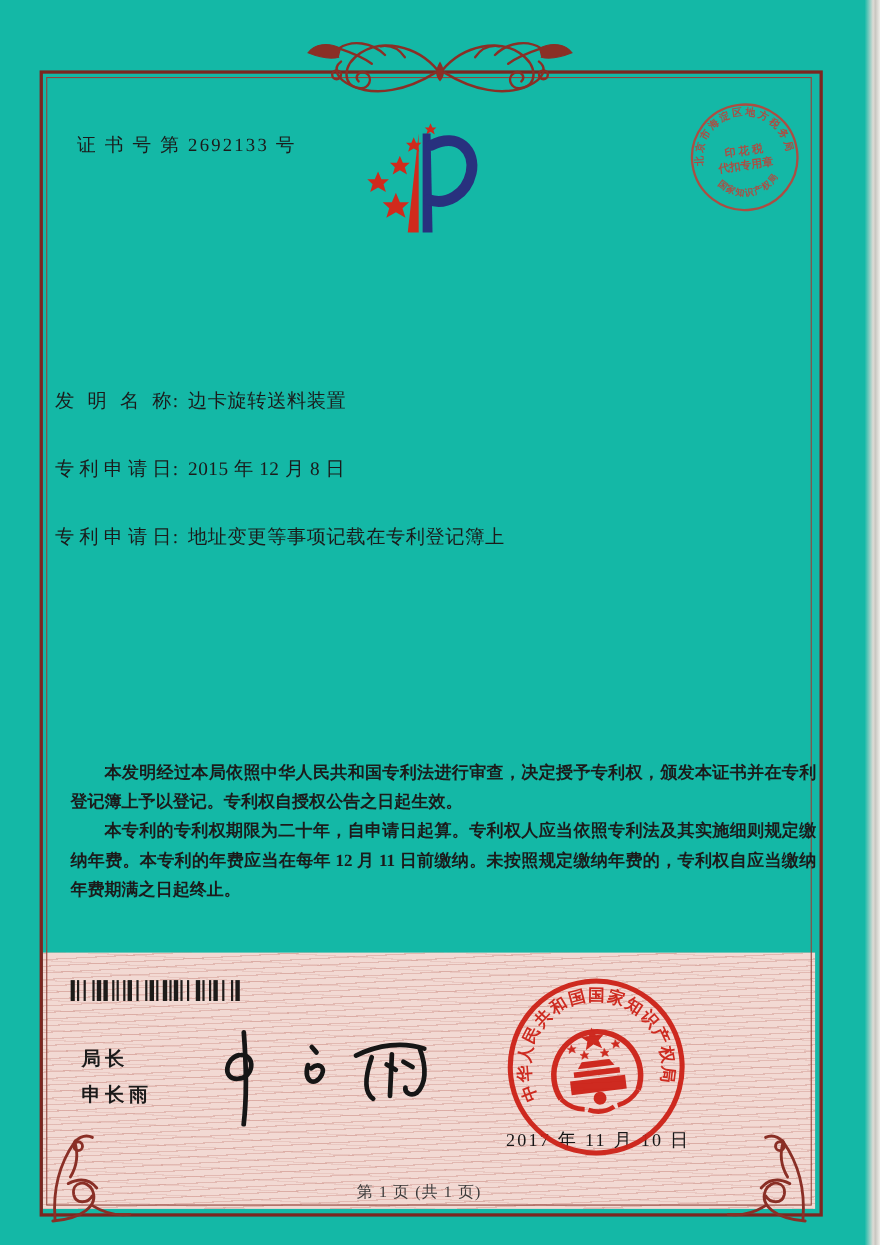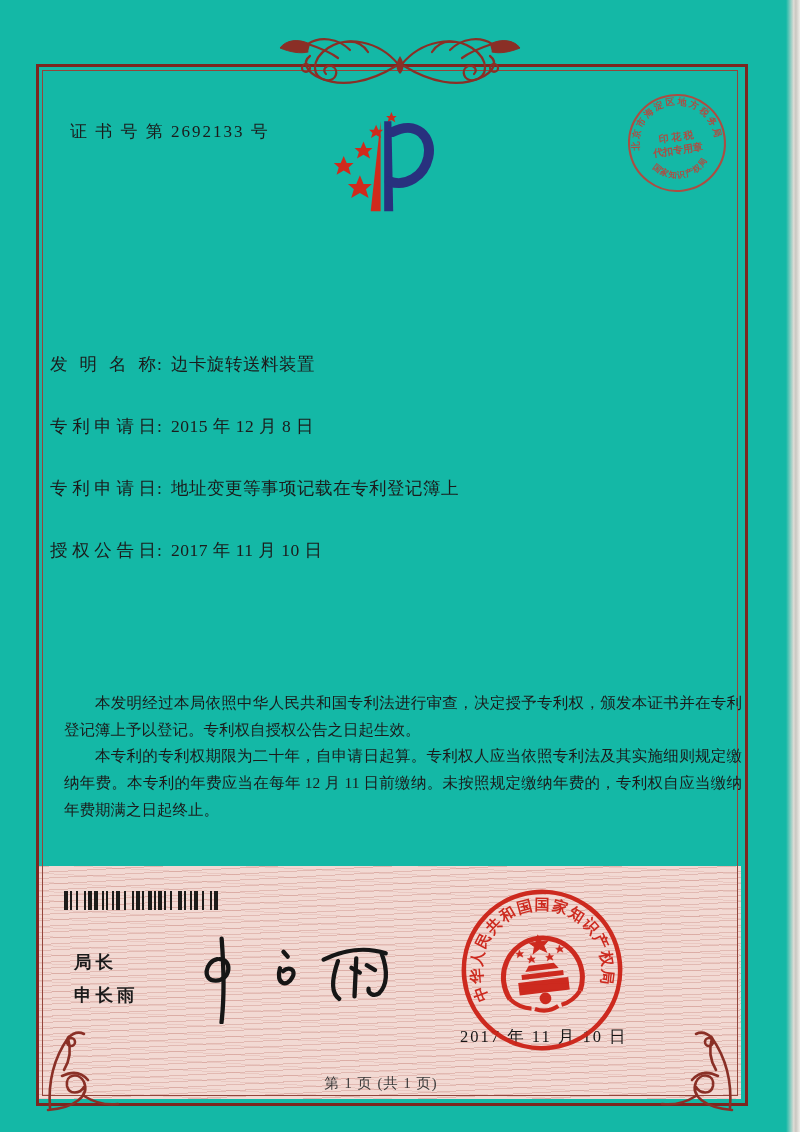--- a/index.html
+++ b/index.html
@@ -25,21 +25,21 @@
   .title{left:36px;top:246px;width:708px;text-align:center;font-size:38px;font-weight:700;
          letter-spacing:17px;text-indent:17px;color:#141414;}
 
   .fields{left:50px;top:352px;width:650px;}
   .field-row{margin-bottom:38px;font-size:17.5px;white-space:nowrap;}
   .flabel{display:inline-block;width:106px;text-align:justify;text-align-last:justify;}
   .fcolon{margin-left:1px;}
   .fvalue{margin-left:9px;letter-spacing:.5px;}
 
   .body-text{left:64px;top:690px;width:678px;font-size:15.5px;line-height:1.72;text-align:justify;}
-  .body-text p{margin:0;text-indent:2em;}
+  .body-text p{margin:0;text-indent:2em;font-weight:bold;}
 
   .barcode{left:64px;top:891px;width:212px;height:19px;display:flex;overflow:hidden;align-items:stretch;}
   .barcode div{flex:0 0 auto;height:100%;}
 
   .sig-title{left:74px;top:950px;font-size:17.5px;font-weight:600;letter-spacing:4px;
              font-family:"Liberation Sans","DejaVu Sans",sans-serif;}
   .sig-name{left:74px;top:983px;font-size:17.5px;font-weight:600;letter-spacing:4px;
             font-family:"Liberation Sans","DejaVu Sans",sans-serif;}
 
   .seal-date{left:460px;top:1026px;font-size:16.5px;letter-spacing:2px;color:#161616;}
@@ -128,21 +128,20 @@
         <textPath href="#taxArcBot" startOffset="50%" text-anchor="middle">国家知识产权局</textPath>
       </text>
     </g>
   </svg>
 
 
   <div class="abs fields">
       <div class="field-row"><span class="flabel">发明名称</span><span class="fcolon">:</span><span class="fvalue">边卡旋转送料装置</span></div>
       <div class="field-row"><span class="flabel">专利申请日</span><span class="fcolon">:</span><span class="fvalue">2015 年 12 月 8 日</span></div>
       <div class="field-row"><span class="flabel">专利申请日</span><span class="fcolon">:</span><span class="fvalue">地址变更等事项记载在专利登记簿上</span></div>
-      <div class="field-row"><span class="flabel">授权公告日</span><span class="fcolon">:</span><span class="fvalue">2017 年 11 月 10 日</span></div>
     </div>
 
   <div class="abs body-text">
       <p>本发明经过本局依照中华人民共和国专利法进行审查，决定授予专利权，颁发本证书并在专利登记簿上予以登记。专利权自授权公告之日起生效。</p>
       <p>本专利的专利权期限为二十年，自申请日起算。专利权人应当依照专利法及其实施细则规定缴纳年费。本专利的年费应当在每年 12 月 11 日前缴纳。未按照规定缴纳年费的，专利权自应当缴纳年费期满之日起终止。</p>
     </div>
 
   <div class="abs barcode">
       <div style="width: 4px; background: rgb(29, 27, 25);"></div>
       <div style="width: 2px; background: transparent;"></div>

